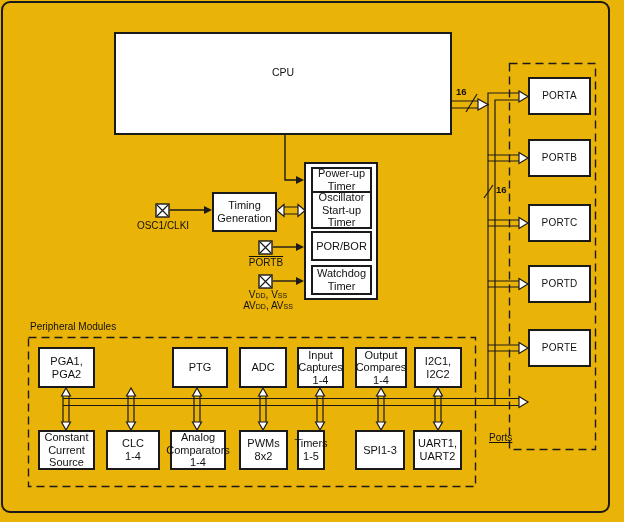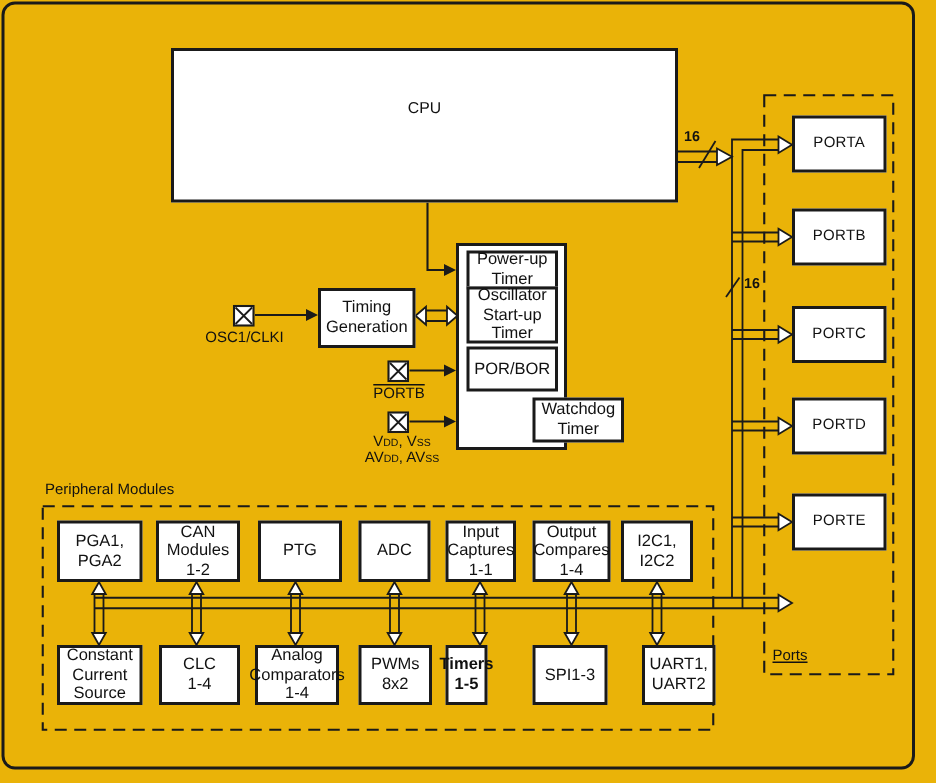--- a/index.html
+++ b/index.html
@@ -137,21 +137,21 @@
 Timer</span>
   </div>
   <div class="box" style="left:311px;top:191px;width:61px;height:38px;">
     <span class="lbl">Oscillator
 Start-up
 Timer</span>
   </div>
   <div class="box" style="left:311px;top:231px;width:61px;height:30px;">
     <span class="lbl">POR/BOR</span>
   </div>
-  <div class="box" style="left:311px;top:265px;width:61px;height:30px;margin-left:44px;">
+  <div class="box" style="left:311px;top:265px;width:61px;height:30px;">
     <span class="lbl">Watchdog
 Timer</span>
   </div>
 
   <div class="pinbox" style="left:155px;top:203px;">
     <svg width="15" height="15">
         <rect x="1" y="1" width="13" height="13" fill="#fff" stroke="#1a1a1a" stroke-width="1.4"></rect>
         <path d="M2,2 L13,13 M13,2 L2,13" stroke="#1a1a1a" stroke-width="1.2"></path>
       </svg>
   </div>
@@ -185,43 +185,38 @@
   </div>
   <div class="box port" style="left:528px;top:204px;width:63px;height:38px;">
     <span class="lbl">PORTC</span>
   </div>
   <div class="box port" style="left:528px;top:265px;width:63px;height:38px;">
     <span class="lbl">PORTD</span>
   </div>
   <div class="box port" style="left:528px;top:329px;width:63px;height:38px;">
     <span class="lbl">PORTE</span>
   </div>
-  <div class="freelabel left-align" style="left:515px;top:432px;text-decoration:underline;">Ports</div>
+  <div class="freelabel left-align" style="left:489px;top:432px;text-decoration:underline;">Ports</div>
 
   <div class="freelabel left-align" style="left:30px;top:321px;">Peripheral Modules</div>
 
   <div class="box" style="left:38px;top:347px;width:57px;height:41px;">
     <span class="lbl">PGA1,
 PGA2</span>
   </div>
-  <div class="box" style="left:104px;top:347px;width:56px;height:41px;">
-    <span class="lbl">CAN
-Modules
-1-2</span>
-  </div>
   <div class="box" style="left:239px;top:347px;width:48px;height:41px;">
     <span class="lbl">ADC</span>
   </div>
   <div class="box" style="left:172px;top:347px;width:56px;height:41px;">
     <span class="lbl">PTG</span>
   </div>
   <div class="box" style="left:297px;top:347px;width:47px;height:41px;">
     <span class="lbl">Input
 Captures
-1-1</span>
+1-4</span>
   </div>
   <div class="box" style="left:355px;top:347px;width:52px;height:41px;">
     <span class="lbl">Output
 Compares
 1-4</span>
   </div>
   <div class="box" style="left:414px;top:347px;width:48px;height:41px;">
     <span class="lbl">I2C1,
 I2C2</span>
   </div>
@@ -237,25 +232,25 @@
   </div>
   <div class="box" style="left:170px;top:430px;width:56px;height:40px;">
     <span class="lbl">Analog
 Comparators
 1-4</span>
   </div>
   <div class="box" style="left:239px;top:430px;width:49px;height:40px;">
     <span class="lbl">PWMs
 8x2</span>
   </div>
-  <div class="box" style="left:297px;top:430px;width:28px;height:40px;font-weight:bold;">
+  <div class="box" style="left:297px;top:430px;width:28px;height:40px;">
     <span class="lbl">Timers
 1-5</span>
   </div>
   <div class="box" style="left:355px;top:430px;width:50px;height:40px;">
     <span class="lbl">SPI1-3</span>
   </div>
-  <div class="box" style="left:428px;top:430px;width:49px;height:40px;">
+  <div class="box" style="left:413px;top:430px;width:49px;height:40px;">
     <span class="lbl">UART1,
 UART2</span>
   </div>
 
 </div>
 
 </body></html>

